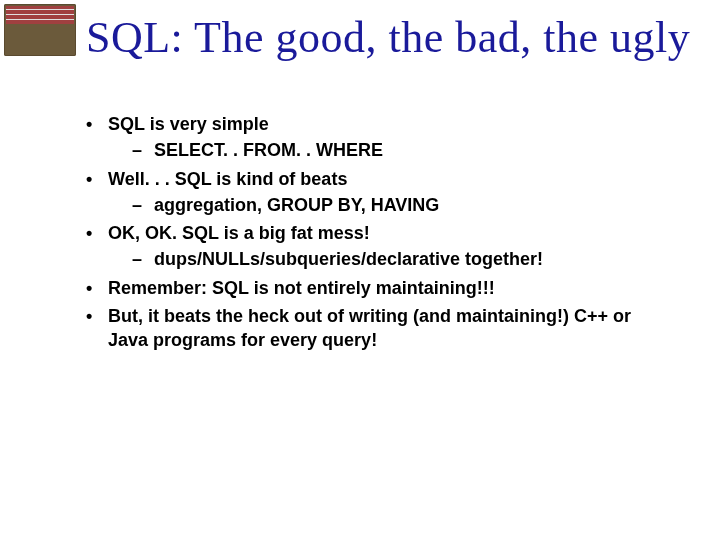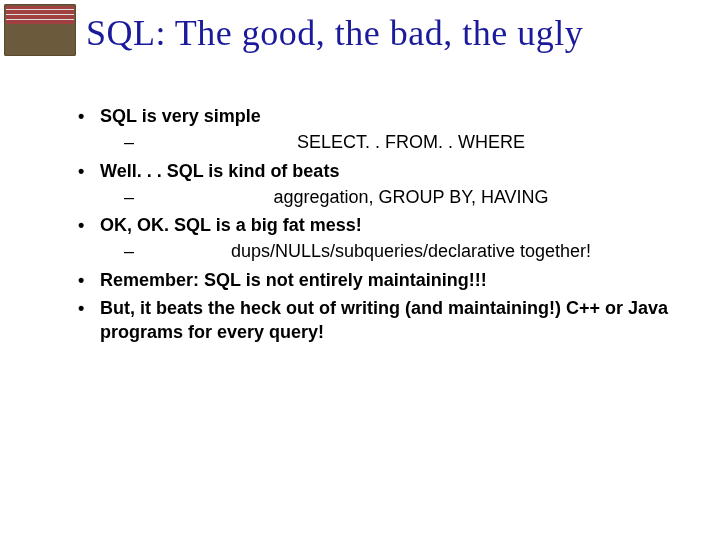--- a/index.html
+++ b/index.html
@@ -39,56 +39,55 @@
       0deg,
       #a04040 0px, #a04040 4px,
       #e0e0e0 4px, #e0e0e0 5px
     );
   }
   .title {
     position: absolute;
     top: 12px;
     left: 86px;
     font-family: "Times New Roman", Times, serif;
-    font-size: 36px;
+    font-size: 44px;
     color: #1a1a9a;
     letter-spacing: 0.5px;
   }
   .body {
     position: absolute;
     top: 100px;
     left: 70px;
     right: 40px;
     font-size: 18px;
     line-height: 1.35;
   }
   ul.top {
     list-style: none;
-    margin: 4px;
+    margin: 12px;
     padding: 0;
   }
   ul.top > li {
     position: relative;
     padding-left: 26px;
     margin: 0 0 4px 0;
     font-weight: bold;
   }
   ul.top > li::before {
     content: "•";
     position: absolute;
     left: 4px;
     top: 0;
     font-weight: bold;
   }
   ul.sub {
     list-style: none;
     margin: 2px 0 4px 0;
     padding: 0;
-    font-weight: normal;
-    text-align: center;
+    font-weight: bold;
   }
   ul.sub > li {
     position: relative;
     padding-left: 28px;
     margin: 0 0 2px 18px;
   }
   ul.sub > li::before {
     content: "–";
     position: absolute;
     left: 6px;

